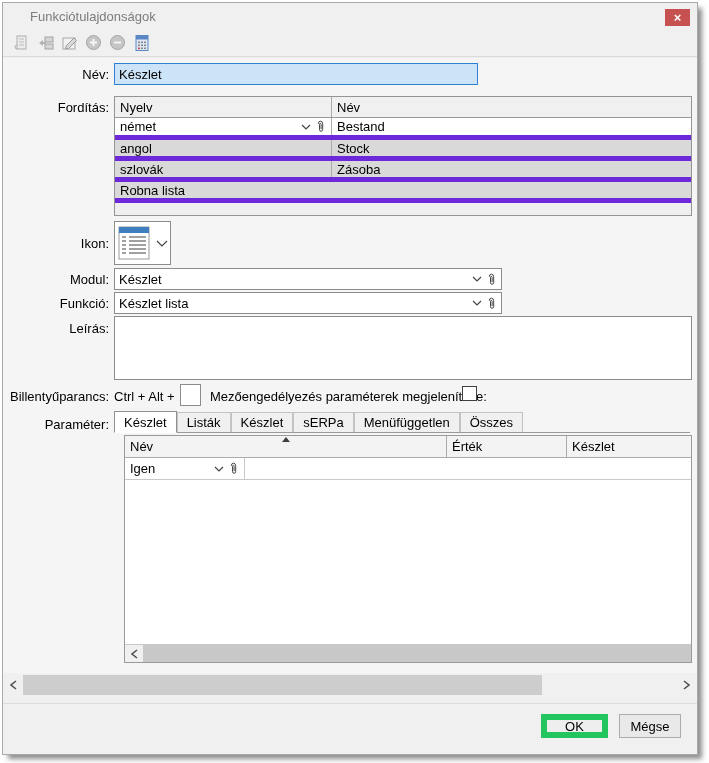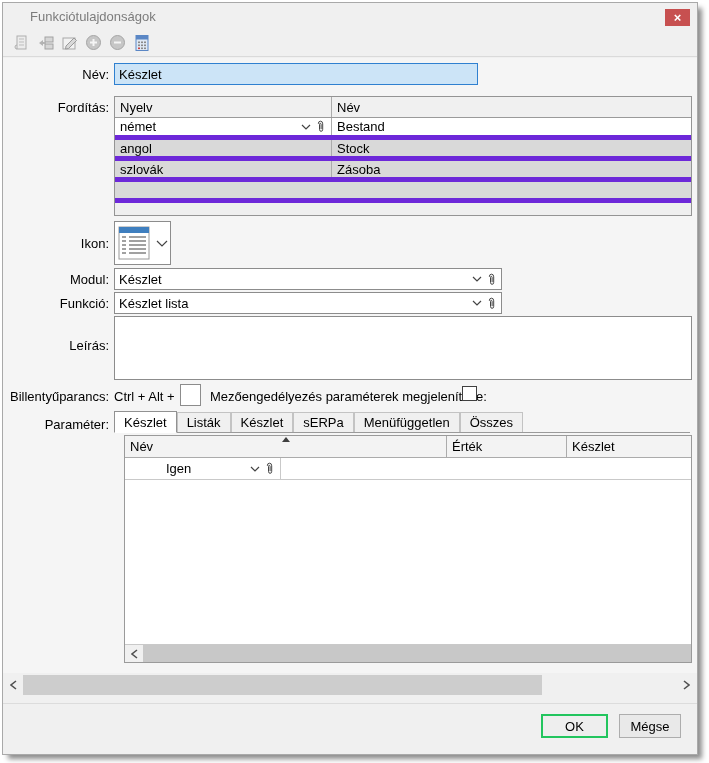--- a/index.html
+++ b/index.html
@@ -72,38 +72,38 @@
   .phead{display:flex;height:22px;background:#f3f3f3;border-bottom:1px solid #ababab;position:relative;}
   .phc{display:flex;align-items:center;padding-left:5px;border-right:1px solid #ababab;}
   .phc.nev{width:322px;position:relative;}
   .phc.ertek{width:120px;}
   .phc.szoveg{flex:1;border-right:none;}
   .sort-asc{position:absolute;left:50%;top:1px;margin-left:-4px;width:0;height:0;
     border-left:4px solid transparent;border-right:4px solid transparent;border-bottom:5px solid #3f3f3f;}
   .prow{display:flex;height:22px;border-bottom:1px solid #c9c9c9;}
   .prc{display:flex;align-items:center;border-right:1px solid #c9c9c9;}
   .prc.nev{width:322px;padding-left:5px;}
-  .prc.ertek{width:120px;padding-left:5px;margin-left:36px;}
+  .prc.ertek{width:120px;padding-left:5px;}
   .prc.szoveg{flex:1;border-right:none;}
   .pfill{flex:1;background:#fff;}
   .pscroll{height:18px;background:#f0f0f0;border-top:1px solid #c9c9c9;display:flex;}
   .pscroll .arrow{width:18px;height:17px;display:flex;align-items:center;justify-content:center;background:#f0f0f0;}
   .pscroll .thumb{flex:1;background:#c8c8c8;}
 
   
   .mainscroll{position:absolute;left:2px;top:617px;width:690px;height:20px;background:#f0f0f0;display:flex;align-items:stretch;}
   .mainscroll .arrow{width:17px;display:flex;align-items:center;justify-content:center;}
   .mainscroll .track{flex:1;position:relative;background:#f0f0f0;}
   .mainscroll .thumb{position:absolute;left:1px;top:0;width:519px;height:20px;background:#cdcdcd;}
 
   
   .footer{position:absolute;left:0;right:0;bottom:0;height:51px;background:#f0f0f0;border-top:1px solid #dcdcdc;}
   .btn{position:absolute;top:10px;height:24px;display:flex;align-items:center;justify-content:center;
     font-size:13px;cursor:pointer;}
-  .btn.ok{right:89px;width:67px;background:#eeeeee;border:2px solid #22c55e;}
+  .btn.ok{right:89px;width:67px;background:#eeeeee;border:6px solid #22c55e;}
   .btn.cancel{right:16px;width:62px;background:#e9e9e9;border:1px solid #adadad;}
 
   svg{display:block;}
 </style>
 </head>
 <body>
 
 <div id="stage">
   <div class="window">
 
@@ -198,20 +198,21 @@
         </div>
         <div class="trow gray">
           <div class="tcell-l">angol</div>
           <div class="tcell-r">Stock</div>
         </div>
         <div class="trow gray">
           <div class="tcell-l">szlovák</div>
           <div class="tcell-r">Zásoba</div>
         </div>
         <div class="trow gray">
+          <div class="tcell-r">Robna lista</div>
         </div>
       </div>
 
       <div class="flabel" style="top:178px;">Ikon:</div>
       <div class="iconpick">
         <svg class="preview" width="34" height="35" viewBox="0 0 34 35">
           <rect x="1" y="1" width="30" height="32" fill="#ffffff" stroke="#9a9a9a"></rect>
           <rect x="1" y="1" width="30" height="6" fill="#3f7fbf"></rect>
           <g stroke="#8a8a8a" stroke-width="1.6">
             <line x1="4" y1="11" x2="8" y2="11"></line>
@@ -250,21 +251,21 @@
         <span class="cicons">
           <svg width="10" height="6" viewBox="0 0 10 6">
               <polyline points="1,1 5,5 9,1" fill="none" stroke="#444" stroke-width="1.2"></polyline>
             </svg>
           <svg width="9" height="13" viewBox="0 0 9 13">
               <path d="M2.3 3.8 a2.2 2.6 0 0 1 4.4 0 v5.6 a1.6 1.9 0 0 1 -3.2 0 V4.4 a0.8 1 0 0 1 1.6 0 v4.8" fill="none" stroke="#444" stroke-width="1"></path>
             </svg>
         </span>
       </div>
 
-      <div class="flabel" style="top:280px;">Leírás:</div>
+      <div class="flabel" style="top:263px;">Leírás:</div>
       <textarea class="desc" style=""></textarea>
 
       <div class="flabel" style="top:331px;">Billentyűparancs:</div>
       <div class="inlinelabel" style="left:111px;top:331px;">Ctrl + Alt +</div>
       <input class="smallbox" style="left: 177px; top: 326px; width: 21px; height: 22px; text-align: center; font-size: 13px;" value="">
       <div class="inlinelabel" style="left:207px;top:331px;">Mezőengedélyezés paraméterek megjelenítése:</div>
       <div class="checkbox" style="left:459px;top:328px;"></div>
 
       <div class="flabel" style="top:359px;">Paraméter:</div>
       <div class="tabstrip">

